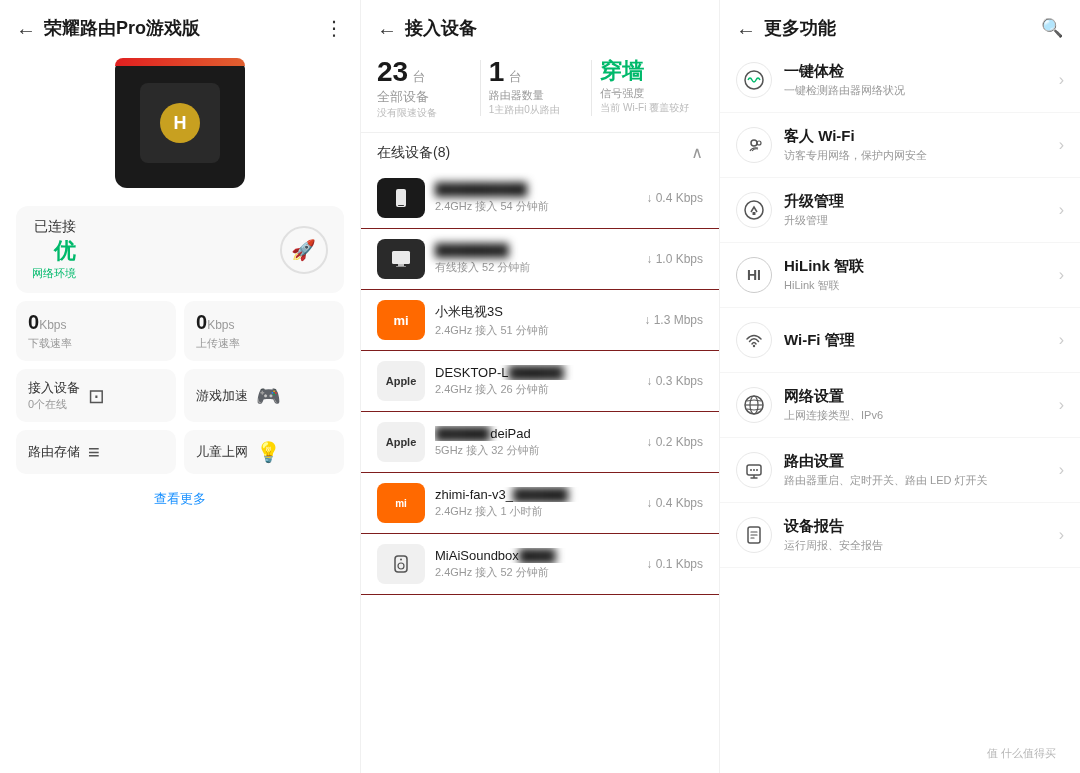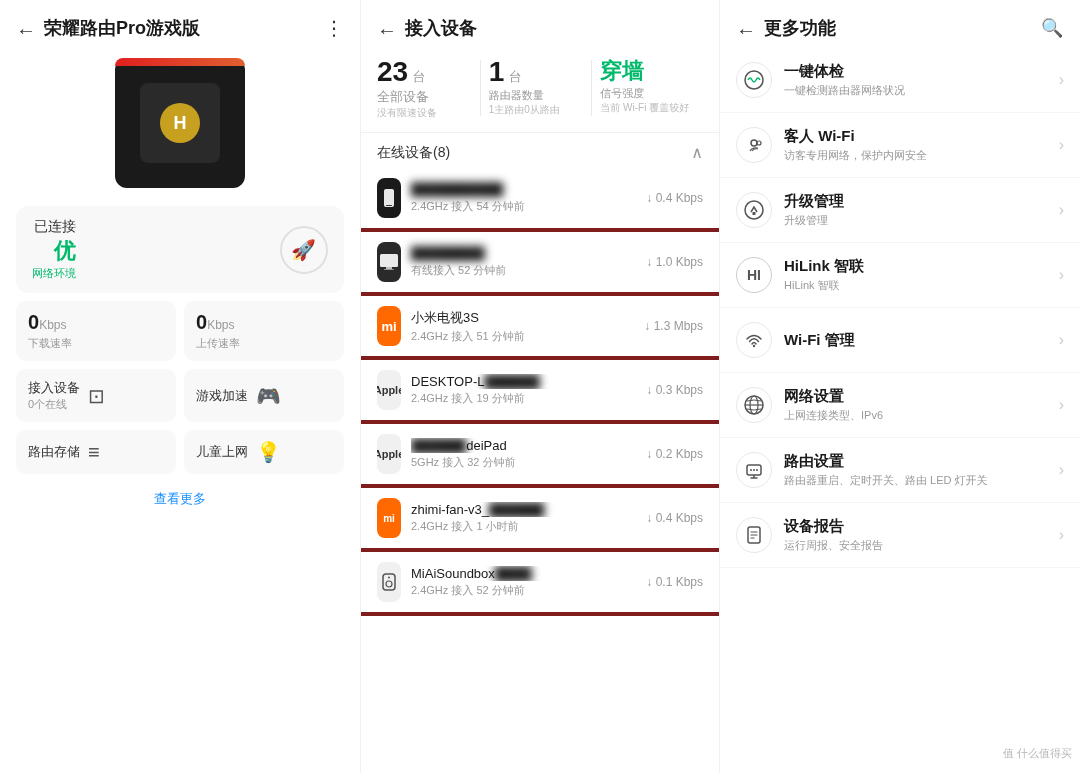--- a/index.html
+++ b/index.html
@@ -251,25 +251,25 @@
       color: #999;
     }
     .device-list {
       flex: 1;
       overflow-y: auto;
     }
     .device-item {
       display: flex;
       align-items: center;
       padding: 10px 16px;
-      border-bottom: 4px solid #7f1d1d;
+      border-bottom: 1px solid #7f1d1d;
       gap: 10px;
     }
     .device-icon-wrap {
-      width: 24px;
+      width: 48px;
       height: 40px;
       border-radius: 8px;
       display: flex;
       align-items: center;
       justify-content: center;
       font-size: 18px;
       flex-shrink: 0;
       overflow: hidden;
     }
     .device-icon-phone {
@@ -389,21 +389,21 @@
     }
     .menu-chevron {
       font-size: 16px;
       color: #ccc;
     }
 
     
     .watermark {
       position: fixed;
       bottom: 12px;
-      right: 8px;
+      right: 24px;
       font-size: 11px;
       color: rgba(0,0,0,0.3);
       pointer-events: none;
     }
   </style>
 </head>
 <body>
 
 <div class="panel panel-left">
   <div class="header">
@@ -549,21 +549,21 @@
         <div class="device-name">小米电视3S</div>
         <div class="device-meta">2.4GHz 接入 51 分钟前</div>
       </div>
       <div class="device-speed">↓ 1.3 Mbps</div>
     </div>
 
     <div class="device-item">
       <div class="device-icon-wrap device-icon-apple">Apple</div>
       <div class="device-info">
         <div class="device-name">DESKTOP-L<span class="blurred">██████</span></div>
-        <div class="device-meta">2.4GHz 接入 19 分钟前</div>
+        <div class="device-meta">2.4GHz 接入 26 分钟前</div>
       </div>
       <div class="device-speed">↓ 0.3 Kbps</div>
     </div>
 
     <div class="device-item">
       <div class="device-icon-wrap device-icon-apple">Apple</div>
       <div class="device-info">
         <div class="device-name"><span class="blurred">██████</span>deiPad</div>
         <div class="device-meta">5GHz 接入 32 分钟前</div>
       </div>

